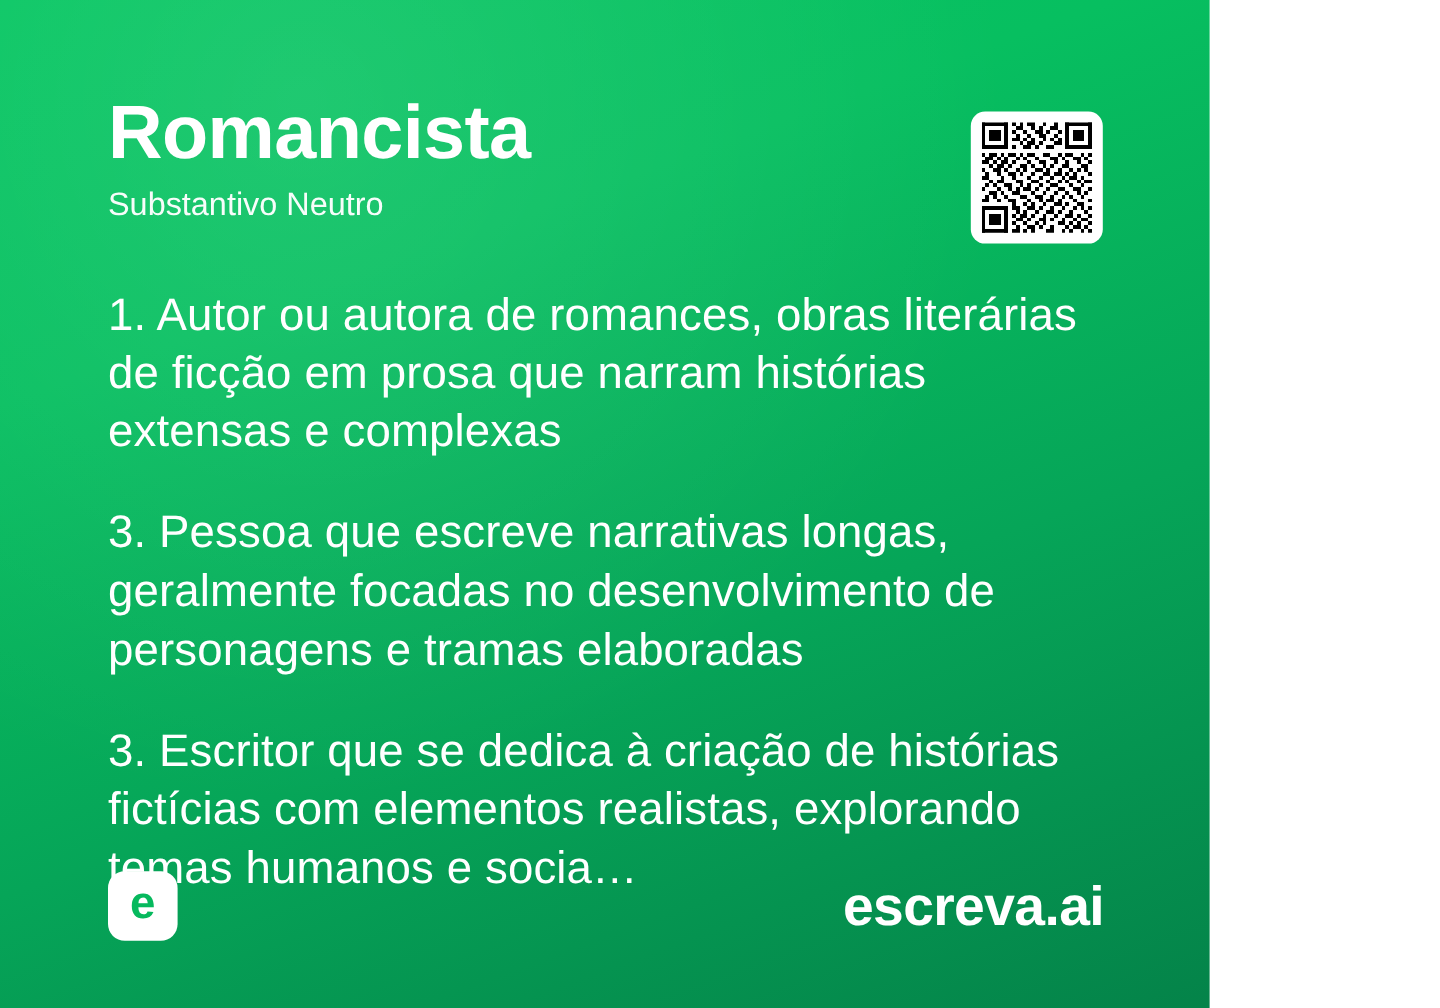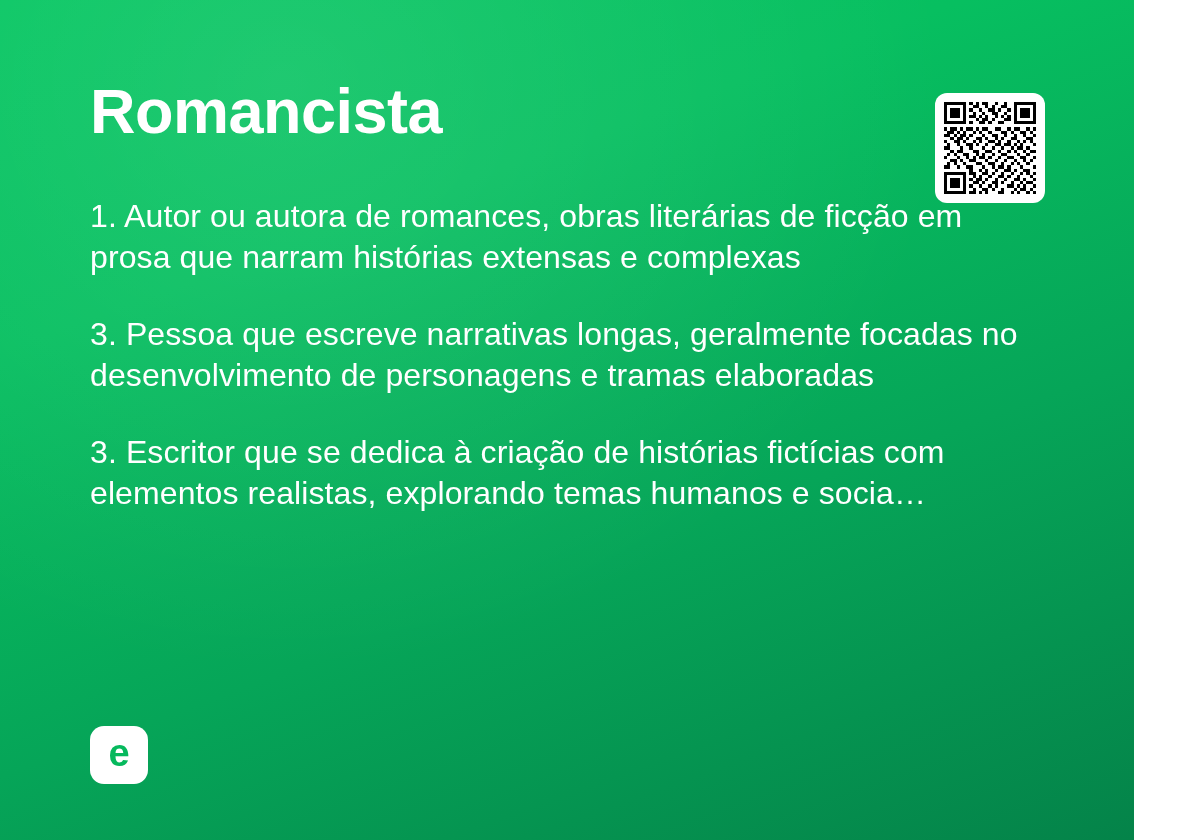--- a/index.html
+++ b/index.html
@@ -7,21 +7,21 @@
     padding: 0;
   }
   body {
     width: 1200px;
     height: 840px;
     overflow: hidden;
     font-family: "Liberation Sans", sans-serif;
   }
   .card {
     position: relative;
-    width: 1134px;
+    width: 1008px;
     height: 840px;
     box-sizing: border-box;
     background: linear-gradient(160deg, #05c661 0%, #07bf60 28%, #06a558 62%, #048349 100%);
     color: #ffffff;
     overflow: hidden;
   }
   .card::after {
     content: "";
     position: absolute;
     inset: 0;
@@ -45,21 +45,21 @@
     font-weight: 500;
     line-height: 1.2;
     margin: 0;
     opacity: 0.97;
   }
   .definitions {
     margin-top: 52px;
     max-width: 980px;
   }
   .definition {
-    font-size: 32px;
+    font-size: 38px;
     font-weight: 500;
     line-height: 1.28;
     margin: 0 0 36px 0;
     letter-spacing: 0.1px;
   }
   .definition:last-child {
     margin-bottom: 16px;
   }
   .qr {
     position: absolute;
@@ -351,27 +351,29 @@
         <rect x="21" y="28" width="1" height="1"></rect>
           <rect x="23" y="28" width="1" height="1"></rect>
         <rect x="26" y="28" width="1" height="1"></rect>
           <rect x="28" y="28" width="1" height="1"></rect>
       </g>
     </svg>
   </div>
 
   <div class="content">
     <h1 class="word-title">Romancista</h1>
+    <p class="word-class">Substantivo Neutro</p>
 
     <div class="definitions">
       <p class="definition">1. Autor ou autora de romances, obras literárias de ficção em prosa que narram histórias extensas e complexas</p>
       <p class="definition">3. Pessoa que escreve narrativas longas, geralmente focadas no desenvolvimento de personagens e tramas elaboradas</p>
       <p class="definition">3. Escritor que se dedica à criação de histórias fictícias com elementos realistas, explorando temas humanos e socia…</p>
     </div>
   </div>
 
   <div class="footer">
     <div class="logo-mark">
       <span>e</span>
     </div>
+    <div class="brand">escreva.ai</div>
   </div>
 
 </div>
 
 </body></html>

